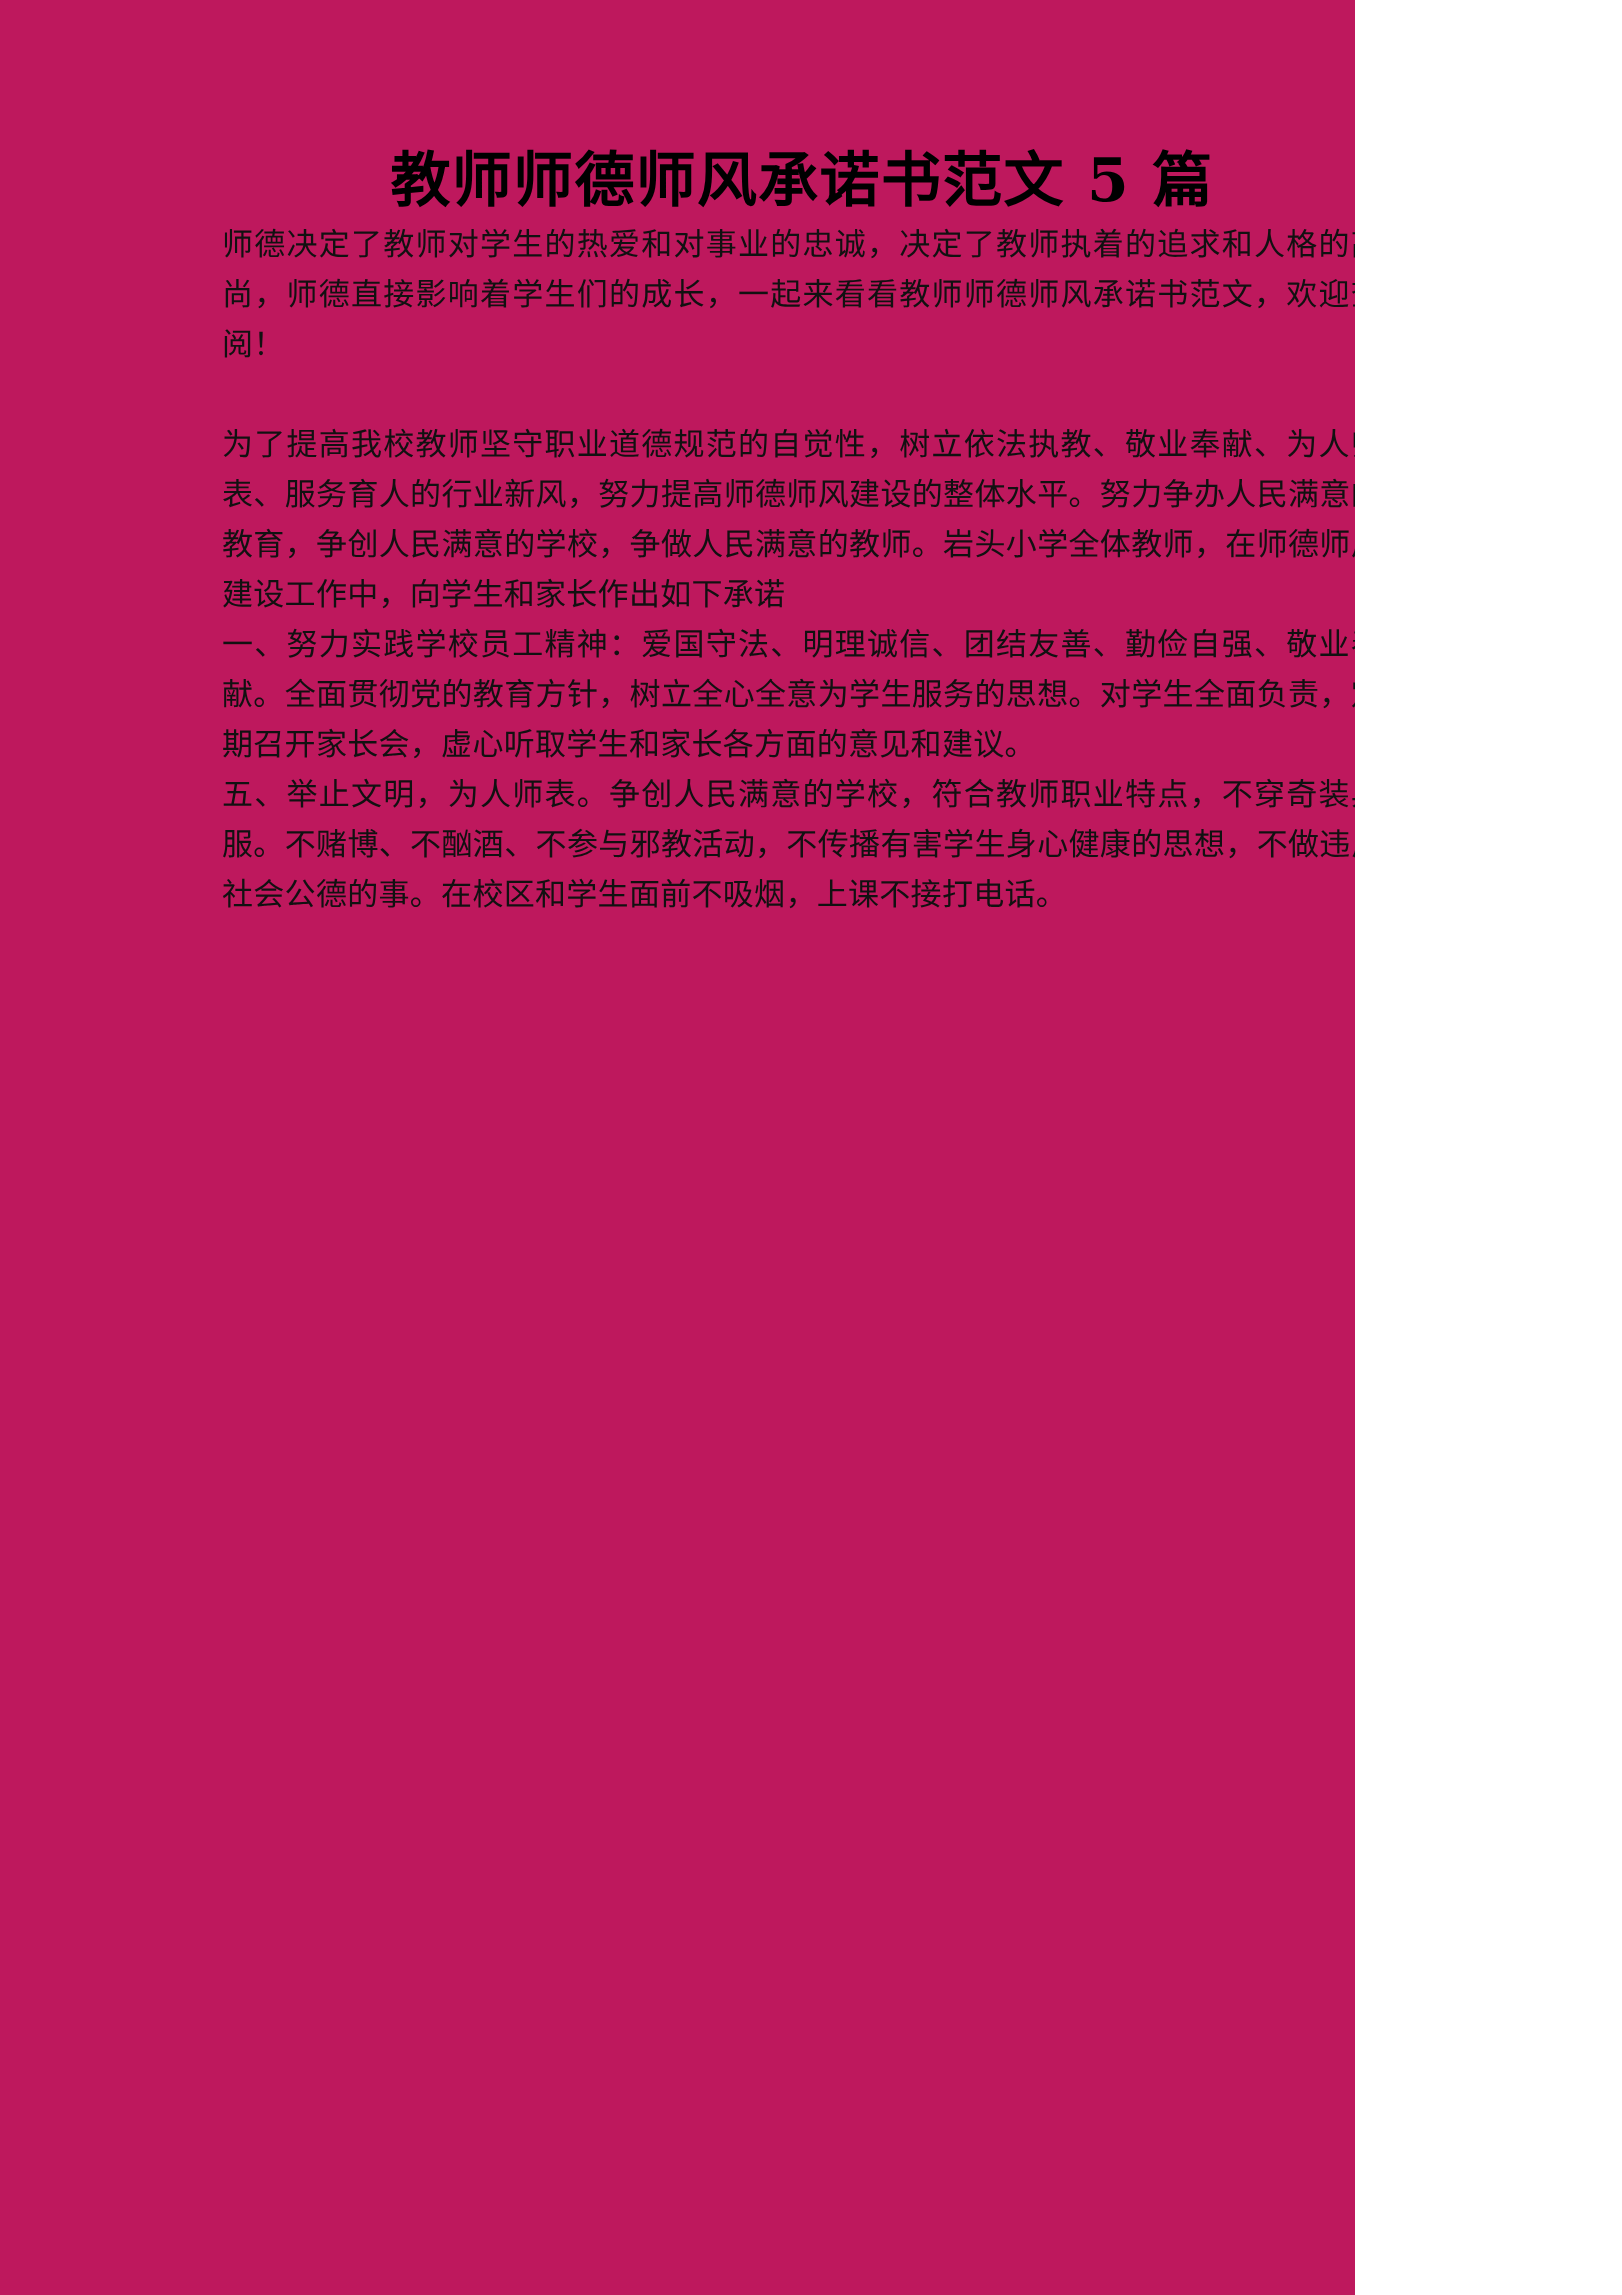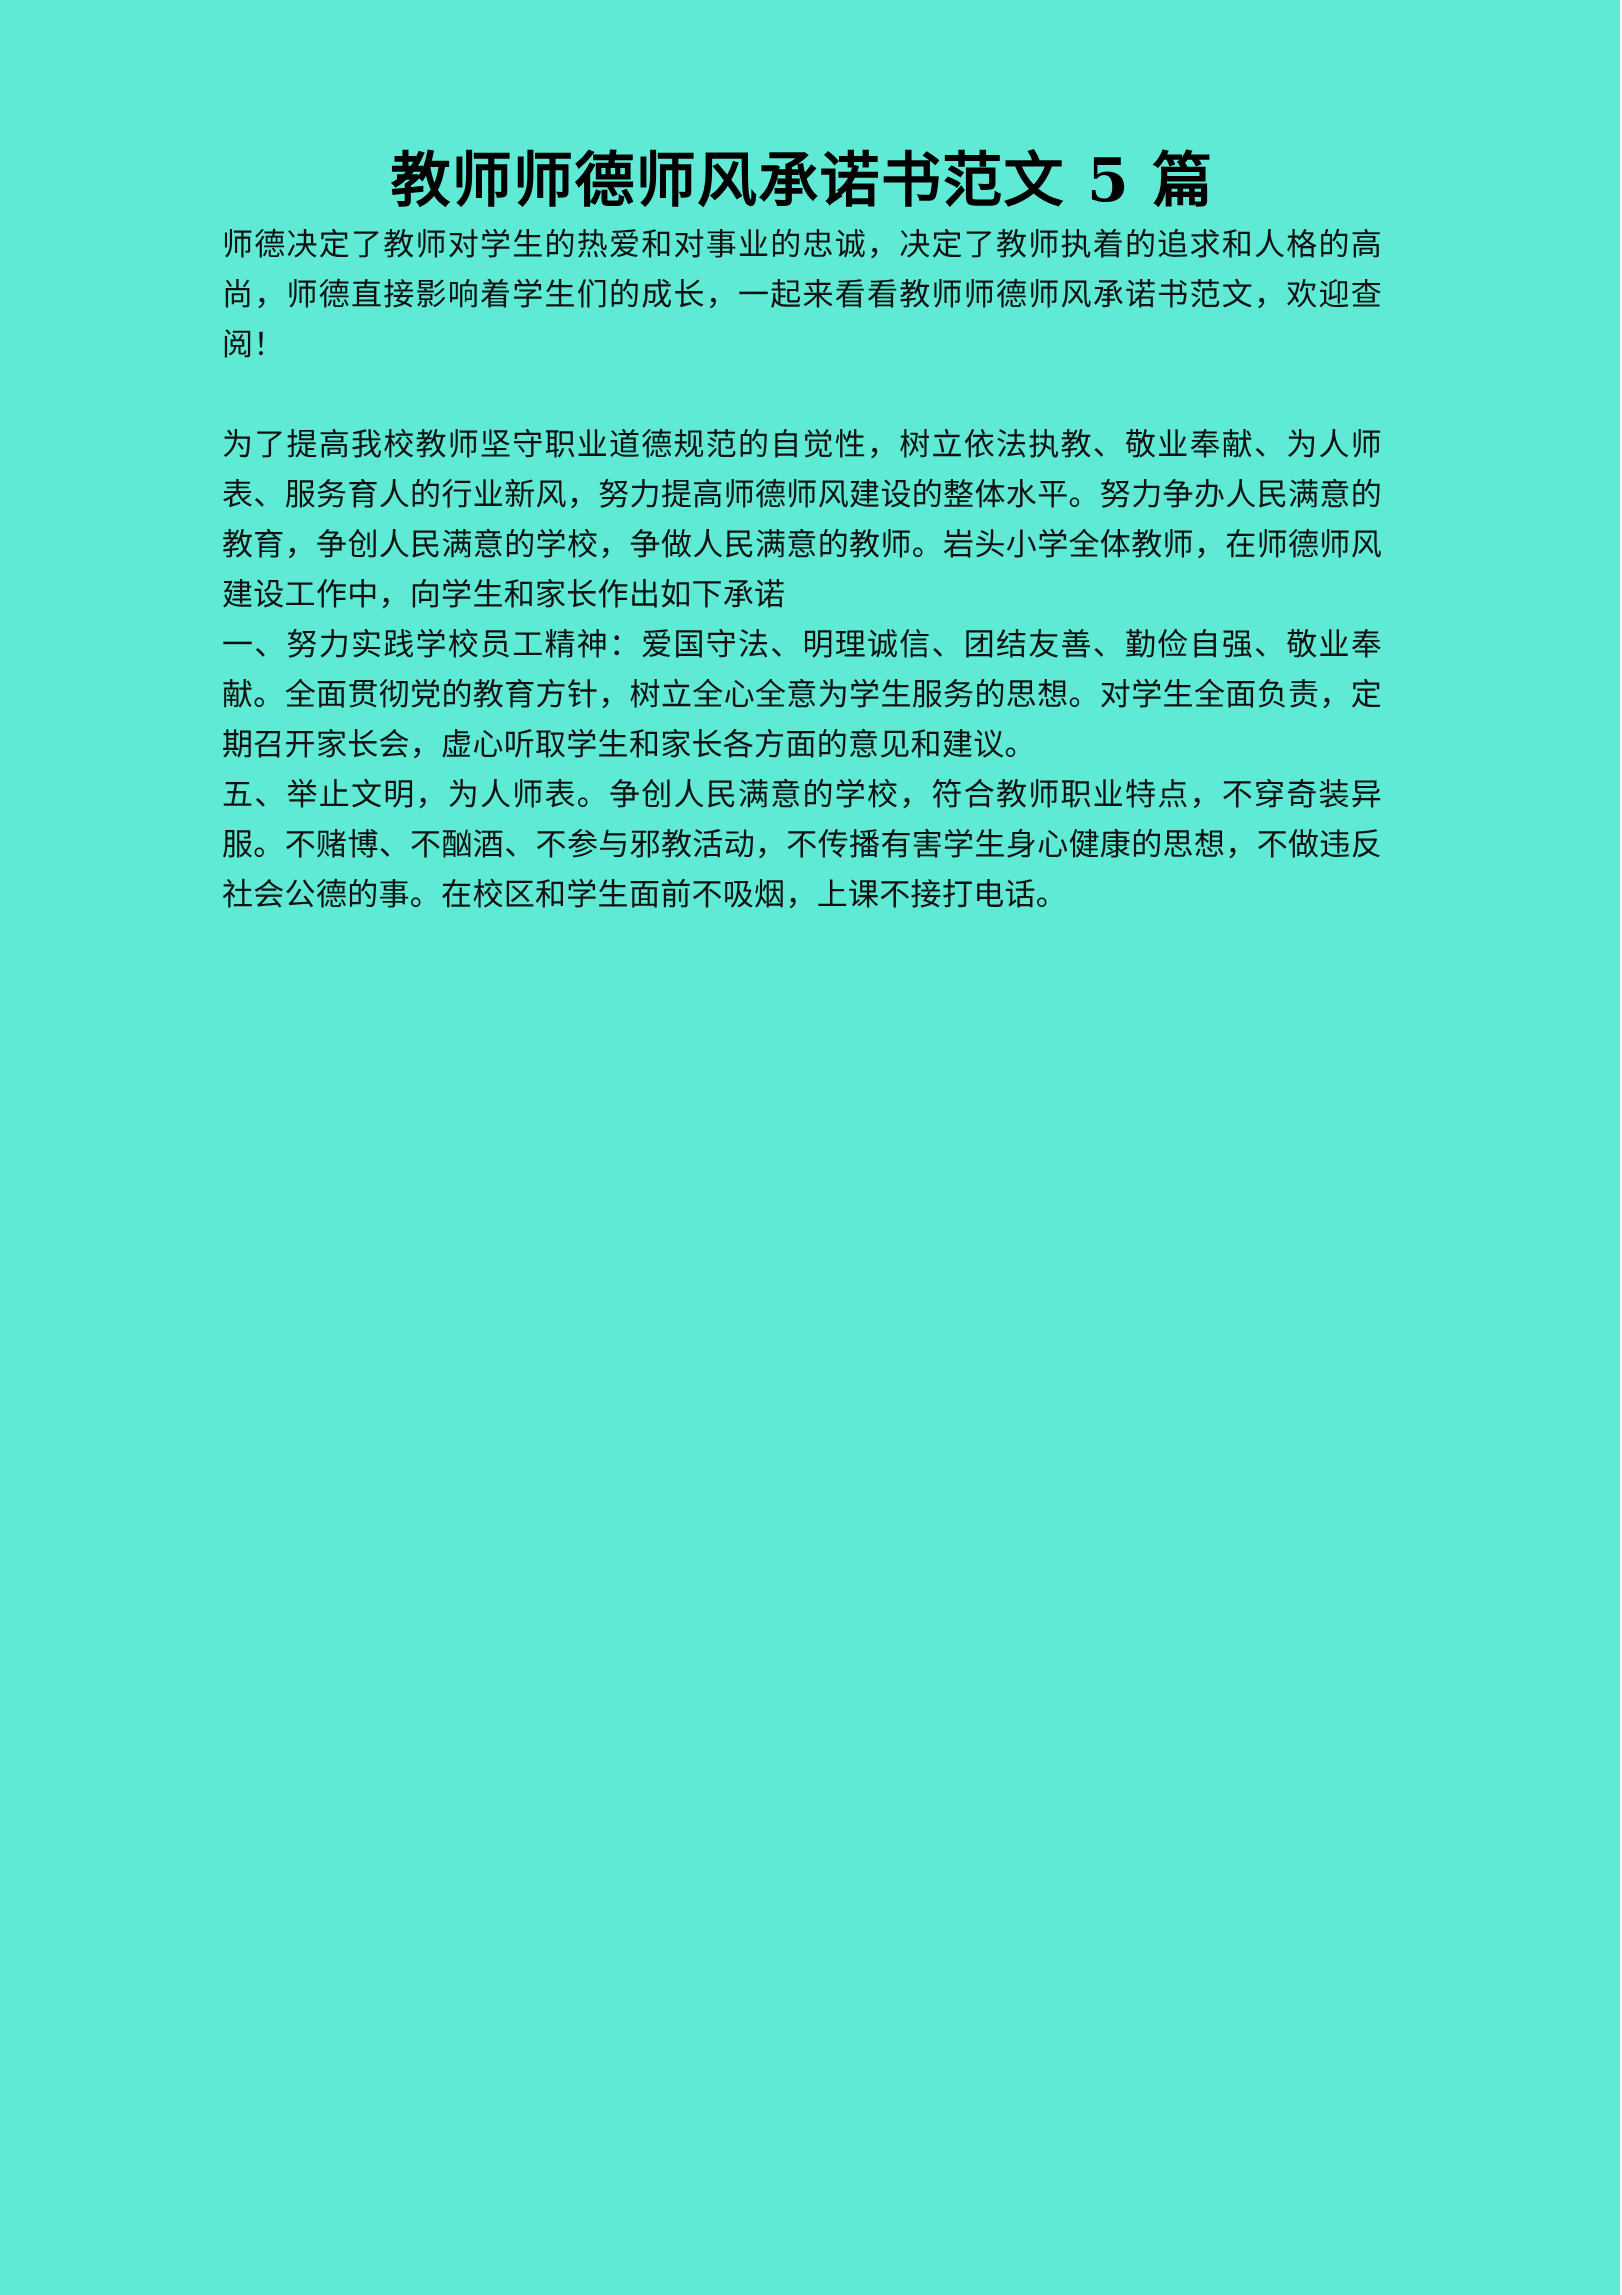--- a/index.html
+++ b/index.html
@@ -10,23 +10,23 @@
   }
 
   body {
     font-family: "DejaVu Serif", "Liberation Serif", serif;
     color: #000000;
   }
 
   
   .page {
     position: relative;
-    width: 1620px;
+    width: 1355px;
     height: 2295px;
-    background: #5eead4;
+    background: #be185d;
     overflow: hidden;
     box-sizing: border-box;
   }
 
   
   .content {
     position: absolute;
     left: 222px;
     top: 0;
     width: 1160px;

